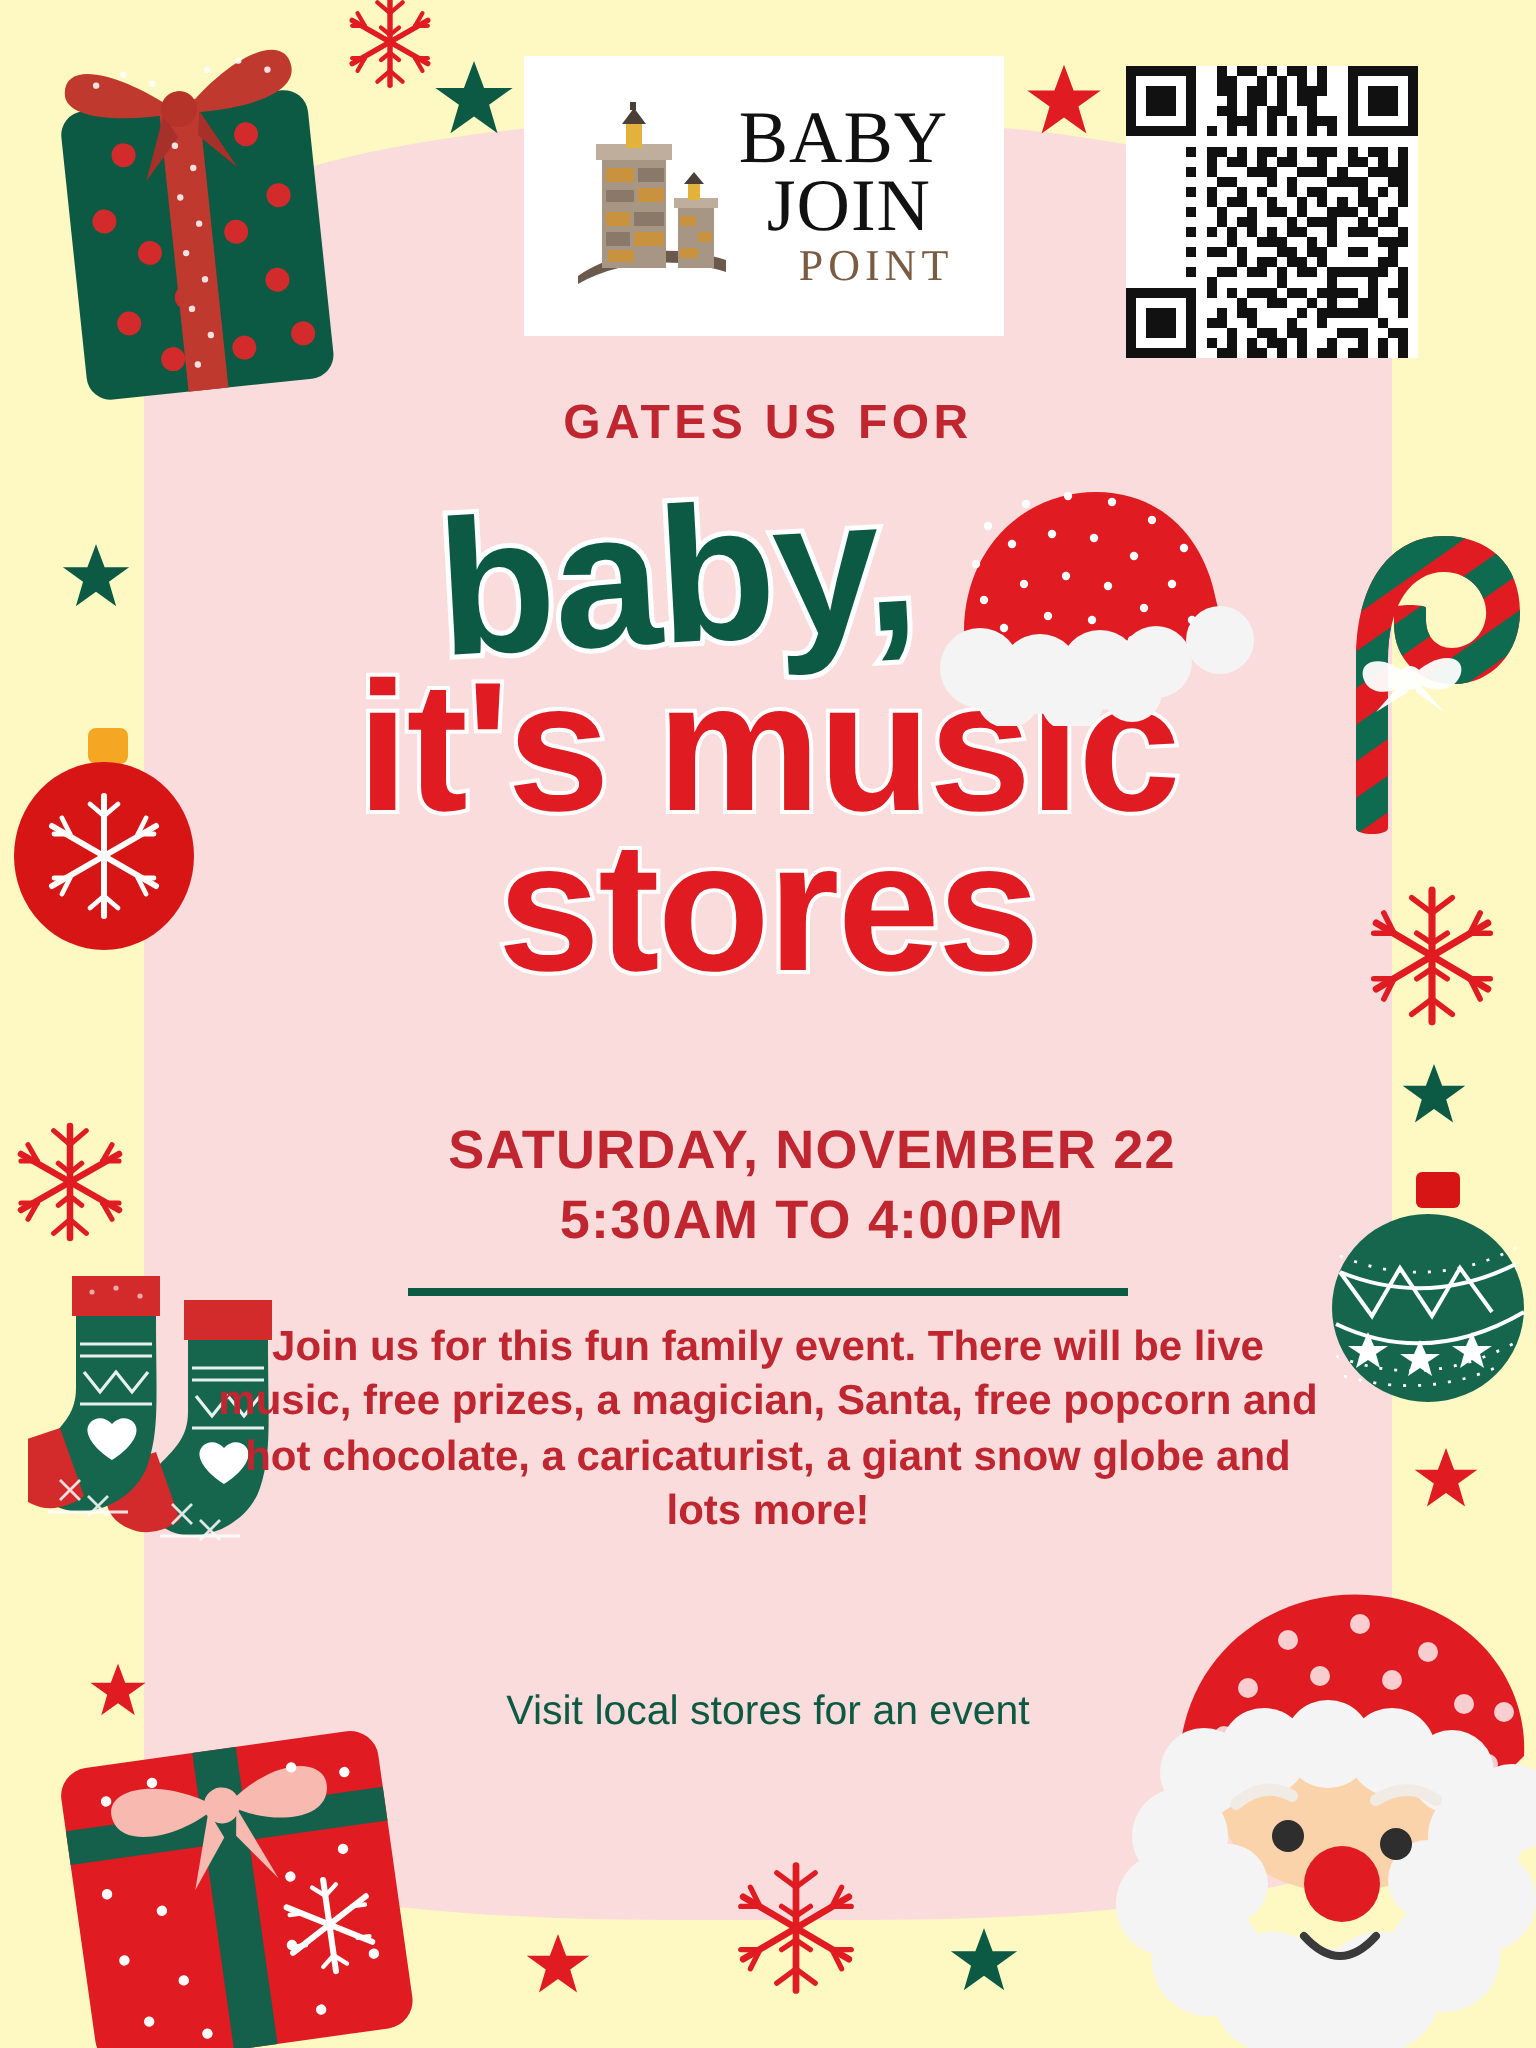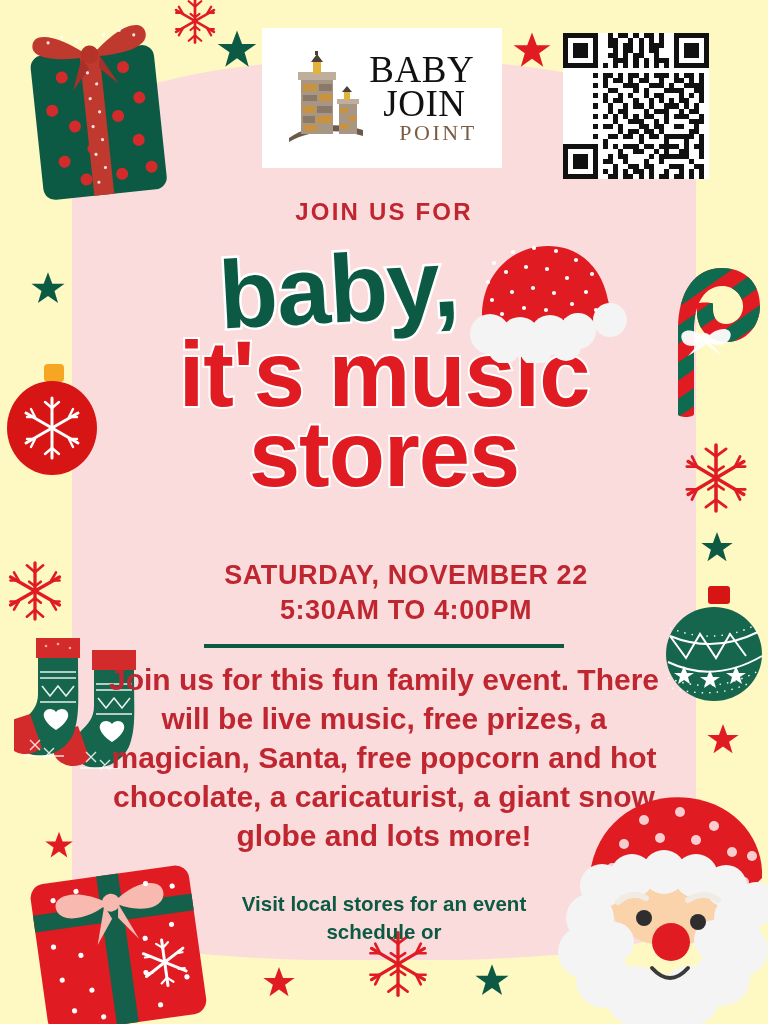--- a/index.html
+++ b/index.html
@@ -118,27 +118,27 @@
   }
 
   .divider {
     position: absolute; top: 644px; left: 204px;
     width: 360px; height: 4px; background: #0c5a43;
   }
 
   .body-text {
     position: absolute; top: 660px; left: 108px; width: 552px;
     text-align: center; color: #c02630;
-    font-size: 30px; font-weight: 700; line-height: 1.30;
+    font-size: 21px; font-weight: 700; line-height: 1.30;
   }
 
   .footer-text {
     position: absolute; top: 842px; left: 150px; width: 468px;
     text-align: center; color: #0c5a43;
-    font-size: 20.5px; font-weight: 700; line-height: 1.38; margin-top: 48px;
+    font-size: 20.5px; font-weight: 400; line-height: 1.38;
   }
 
   .deco { position: absolute; z-index: 3; }
   .deco-front { position: absolute; z-index: 12; }
 </style>
 </head>
 <body>
 
 <div class="poster">
 
@@ -719,21 +719,21 @@
       <rect x="22" y="28" width="2" height="1"></rect>
         <rect x="25" y="27" width="1" height="2"></rect>
       <rect x="27" y="27" width="1" height="2"></rect>
         <rect x="21" y="22" width="1" height="1"></rect>
       <rect x="23" y="23" width="1" height="1"></rect>
     </g>
   </svg>
 
   <div class="content">
 
-    <div class="kicker">JOIN US FOR</div>
+    <div class="kicker">GATES US FOR</div>
 
     <svg class="santa-hat" viewBox="0 0 160 125">
       <path d="M14 78 C 14 36, 44 8, 80 8 C 112 8, 134 30, 140 62 L 146 86 L 18 90 Z" fill="#e01b22"></path>
       <g fill="#ffffff">
         <circle cx="26" cy="25" r="2.1"></circle>
           <circle cx="45" cy="14" r="2.1"></circle>
         <circle cx="66" cy="10" r="2.1"></circle>
           <circle cx="88" cy="13" r="2.1"></circle>
         <circle cx="108" cy="22" r="2.1"></circle>
           <circle cx="124" cy="36" r="2.1"></circle>
@@ -776,21 +776,20 @@
       <div class="date-line">SATURDAY, NOVEMBER 22</div>
       <div class="date-line">5:30AM TO 4:00PM</div>
     </div>
 
     <div class="divider"></div>
 
     <div class="body-text">Join us for this fun family event. There will be live music, free prizes, a magician, Santa, free popcorn and hot chocolate, a caricaturist, a giant snow globe and lots more!</div>
 
     <div class="footer-text">
       <div>Visit local stores for an event</div>
-      <div>schedule or</div>
     </div>
   </div>
 
   <svg class="deco-front" style="left:548px; top:782px;" width="228" height="250" viewBox="0 0 228 250">
     <path d="M42 92 C 48 40, 94 10, 142 16 C 190 22, 216 60, 214 96 L 200 110 L 52 112 Z" fill="#e01b22"></path>
     <g fill="#f8cdd0">
       <circle cx="96" cy="38" r="5"></circle>
         <circle cx="132" cy="30" r="5"></circle>
       <circle cx="166" cy="44" r="5"></circle>
         <circle cx="76" cy="62" r="5"></circle>

